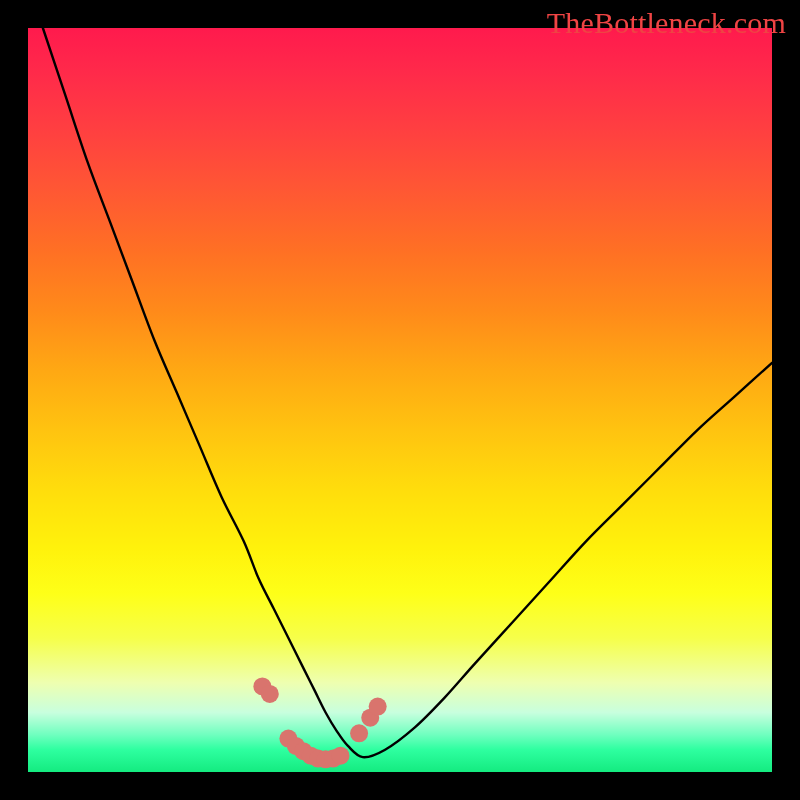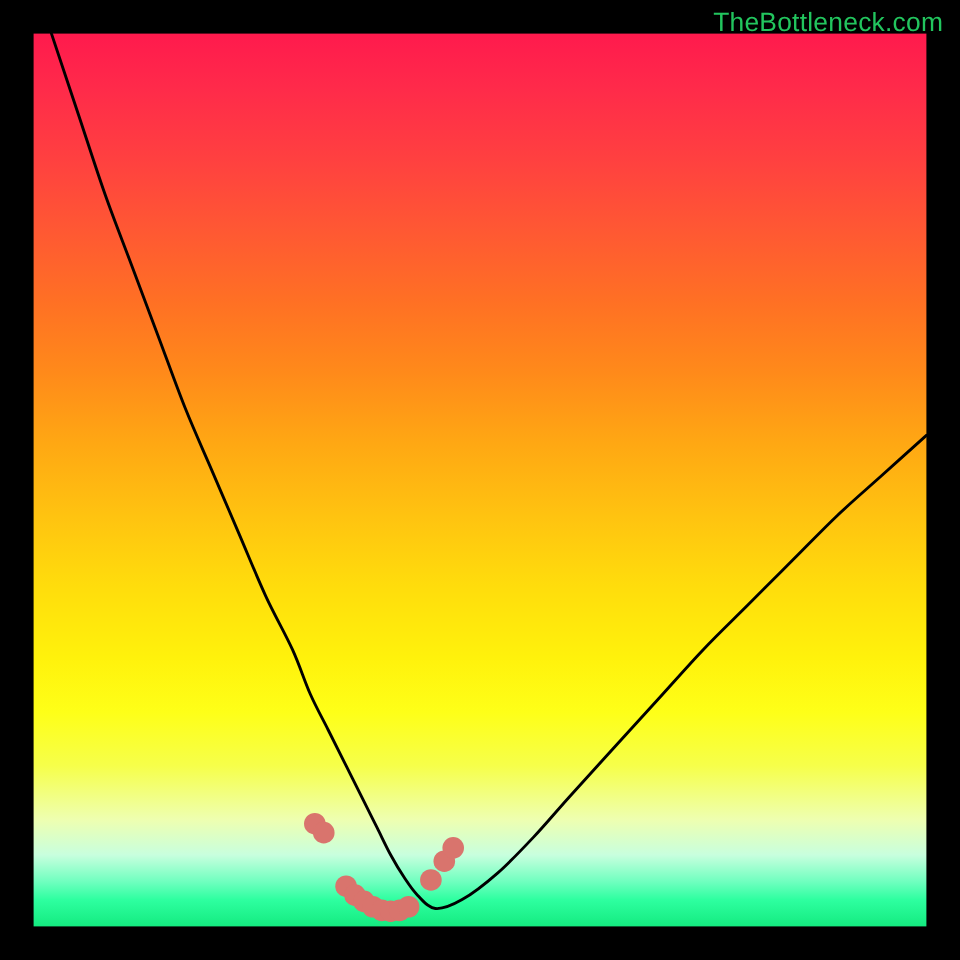--- a/index.html
+++ b/index.html
@@ -42,23 +42,23 @@
       #c8ffde 92%,
       #6fffbf 95%,
       #2effa0 97%,
       #14eb80 100%
     );
   }
   .watermark {
     position: absolute;
     top: 6px;
     right: 14px;
-    font-family: Liberation Sans, sans-serif;
-    font-size: 22px;
-    color: #22c55e;
+    font-family: Liberation Serif, serif;
+    font-size: 30px;
+    color: #ef4444;
     letter-spacing: 0.2px;
     user-select: none;
   }
   svg.curve {
     position: absolute;
     top: 28px;
     left: 28px;
     width: 744px;
     height: 744px;
     overflow: visible;

